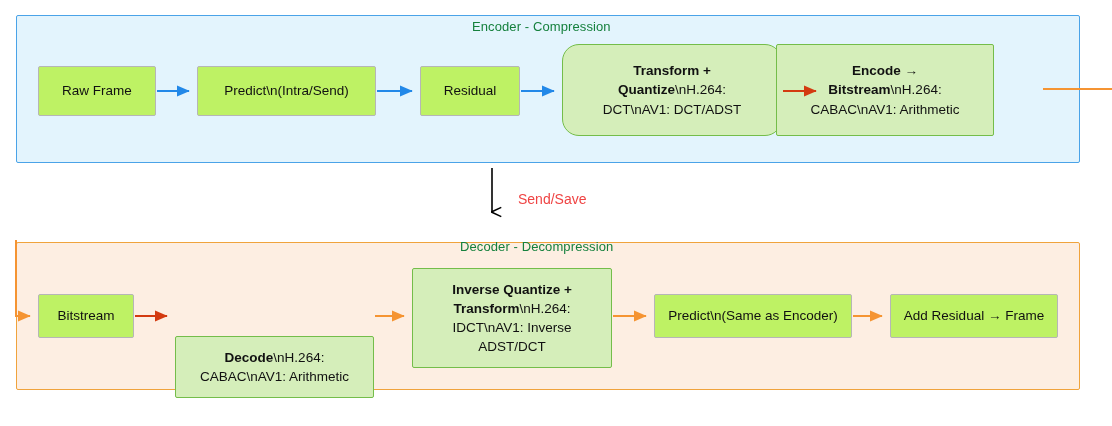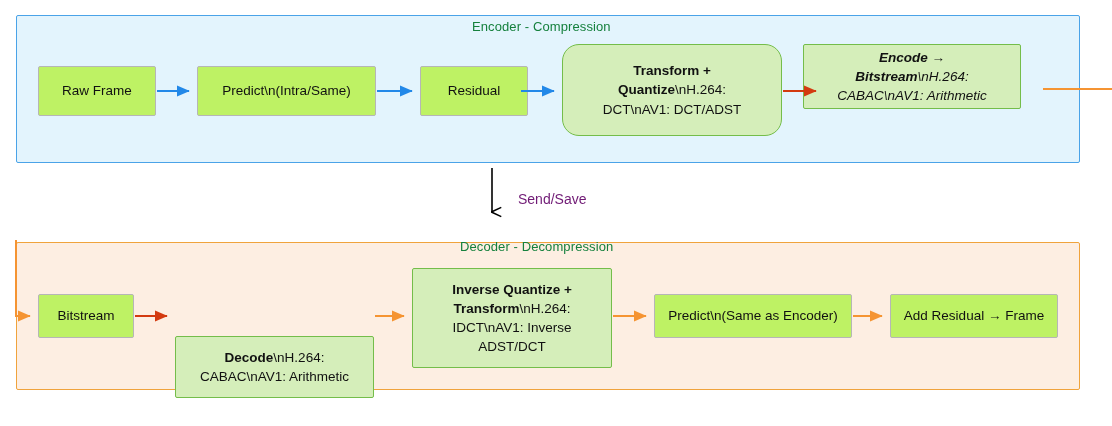--- a/index.html
+++ b/index.html
@@ -57,21 +57,21 @@
     background: #d5eeba;
     border-color: #74bd4a;
     font-size: 13.5px;
   }
   .node-green .ln { display: block; }
   .node-green b { font-weight: 700; }
   .node-inner { padding: 0 6px; }
   .edge-label {
     position: absolute;
     font-size: 14px;
-    color: #701a75;
+    color: #ef4444;
     white-space: nowrap;
   }
   svg.arrows {
     position: absolute;
     left: 0; top: 0;
     width: 1112px;
     height: 426px;
     pointer-events: none;
   }
 </style>
@@ -82,36 +82,36 @@
 
   <div class="container-box" id="encoder-container" style="left:16px; top:15px; width:1064px; height:148px;
               background:#e3f4fd; border-color:#4aa3e8;"></div>
   <div class="container-title" id="encoder-title" style="left:472px; top:19px; width:160px; overflow:hidden;">Encoder - Compression</div>
 
   <div class="node node-gray" style="left:38px; top:66px; width:118px; height:50px;">
     <span class="node-inner">Raw Frame</span>
   </div>
 
   <div class="node node-gray" style="left:197px; top:66px; width:179px; height:50px;">
-    <span class="node-inner">Predict\n(Intra/Same)</span>
+    <span class="node-inner">Predict\n(Intra/Send)</span>
   </div>
 
-  <div class="node node-gray" style="left:420px; top:66px; width:108px; height:50px;">
+  <div class="node node-gray" style="left:420px; top:66px; width:100px; height:50px;">
     <span class="node-inner">Residual</span>
   </div>
 
   <div class="node node-green" style="left:562px; top:44px; width:220px; height:92px;border-radius:17px;">
     <span class="node-inner">
       <span class="ln"><b>Transform +</b></span>
       <span class="ln"><b>Quantize</b><span>\nH.264:</span></span>
       <span class="ln">DCT\nAV1: DCT/ADST</span>
     </span>
   </div>
 
-  <div class="node node-green" style="left:803px; top:44px; width:218px; height:65px;font-style:italic;">
+  <div class="node node-green" style="left:776px; top:44px; width:218px; height:92px;">
     <span class="node-inner">
       <span class="ln"><b>Encode →</b></span>
       <span class="ln"><b>Bitstream</b><span>\nH.264:</span></span>
       <span class="ln">CABAC\nAV1: Arithmetic</span>
     </span>
   </div>
 
   <div class="container-box" id="decoder-container" style="left:16px; top:242px; width:1064px; height:148px;
               background:#fdeee2; border-color:#f0a33c;"></div>
   <div class="container-title" id="decoder-title" style="left:460px; top:239px; width:190px; overflow:hidden;">Decoder - Decompression</div>

